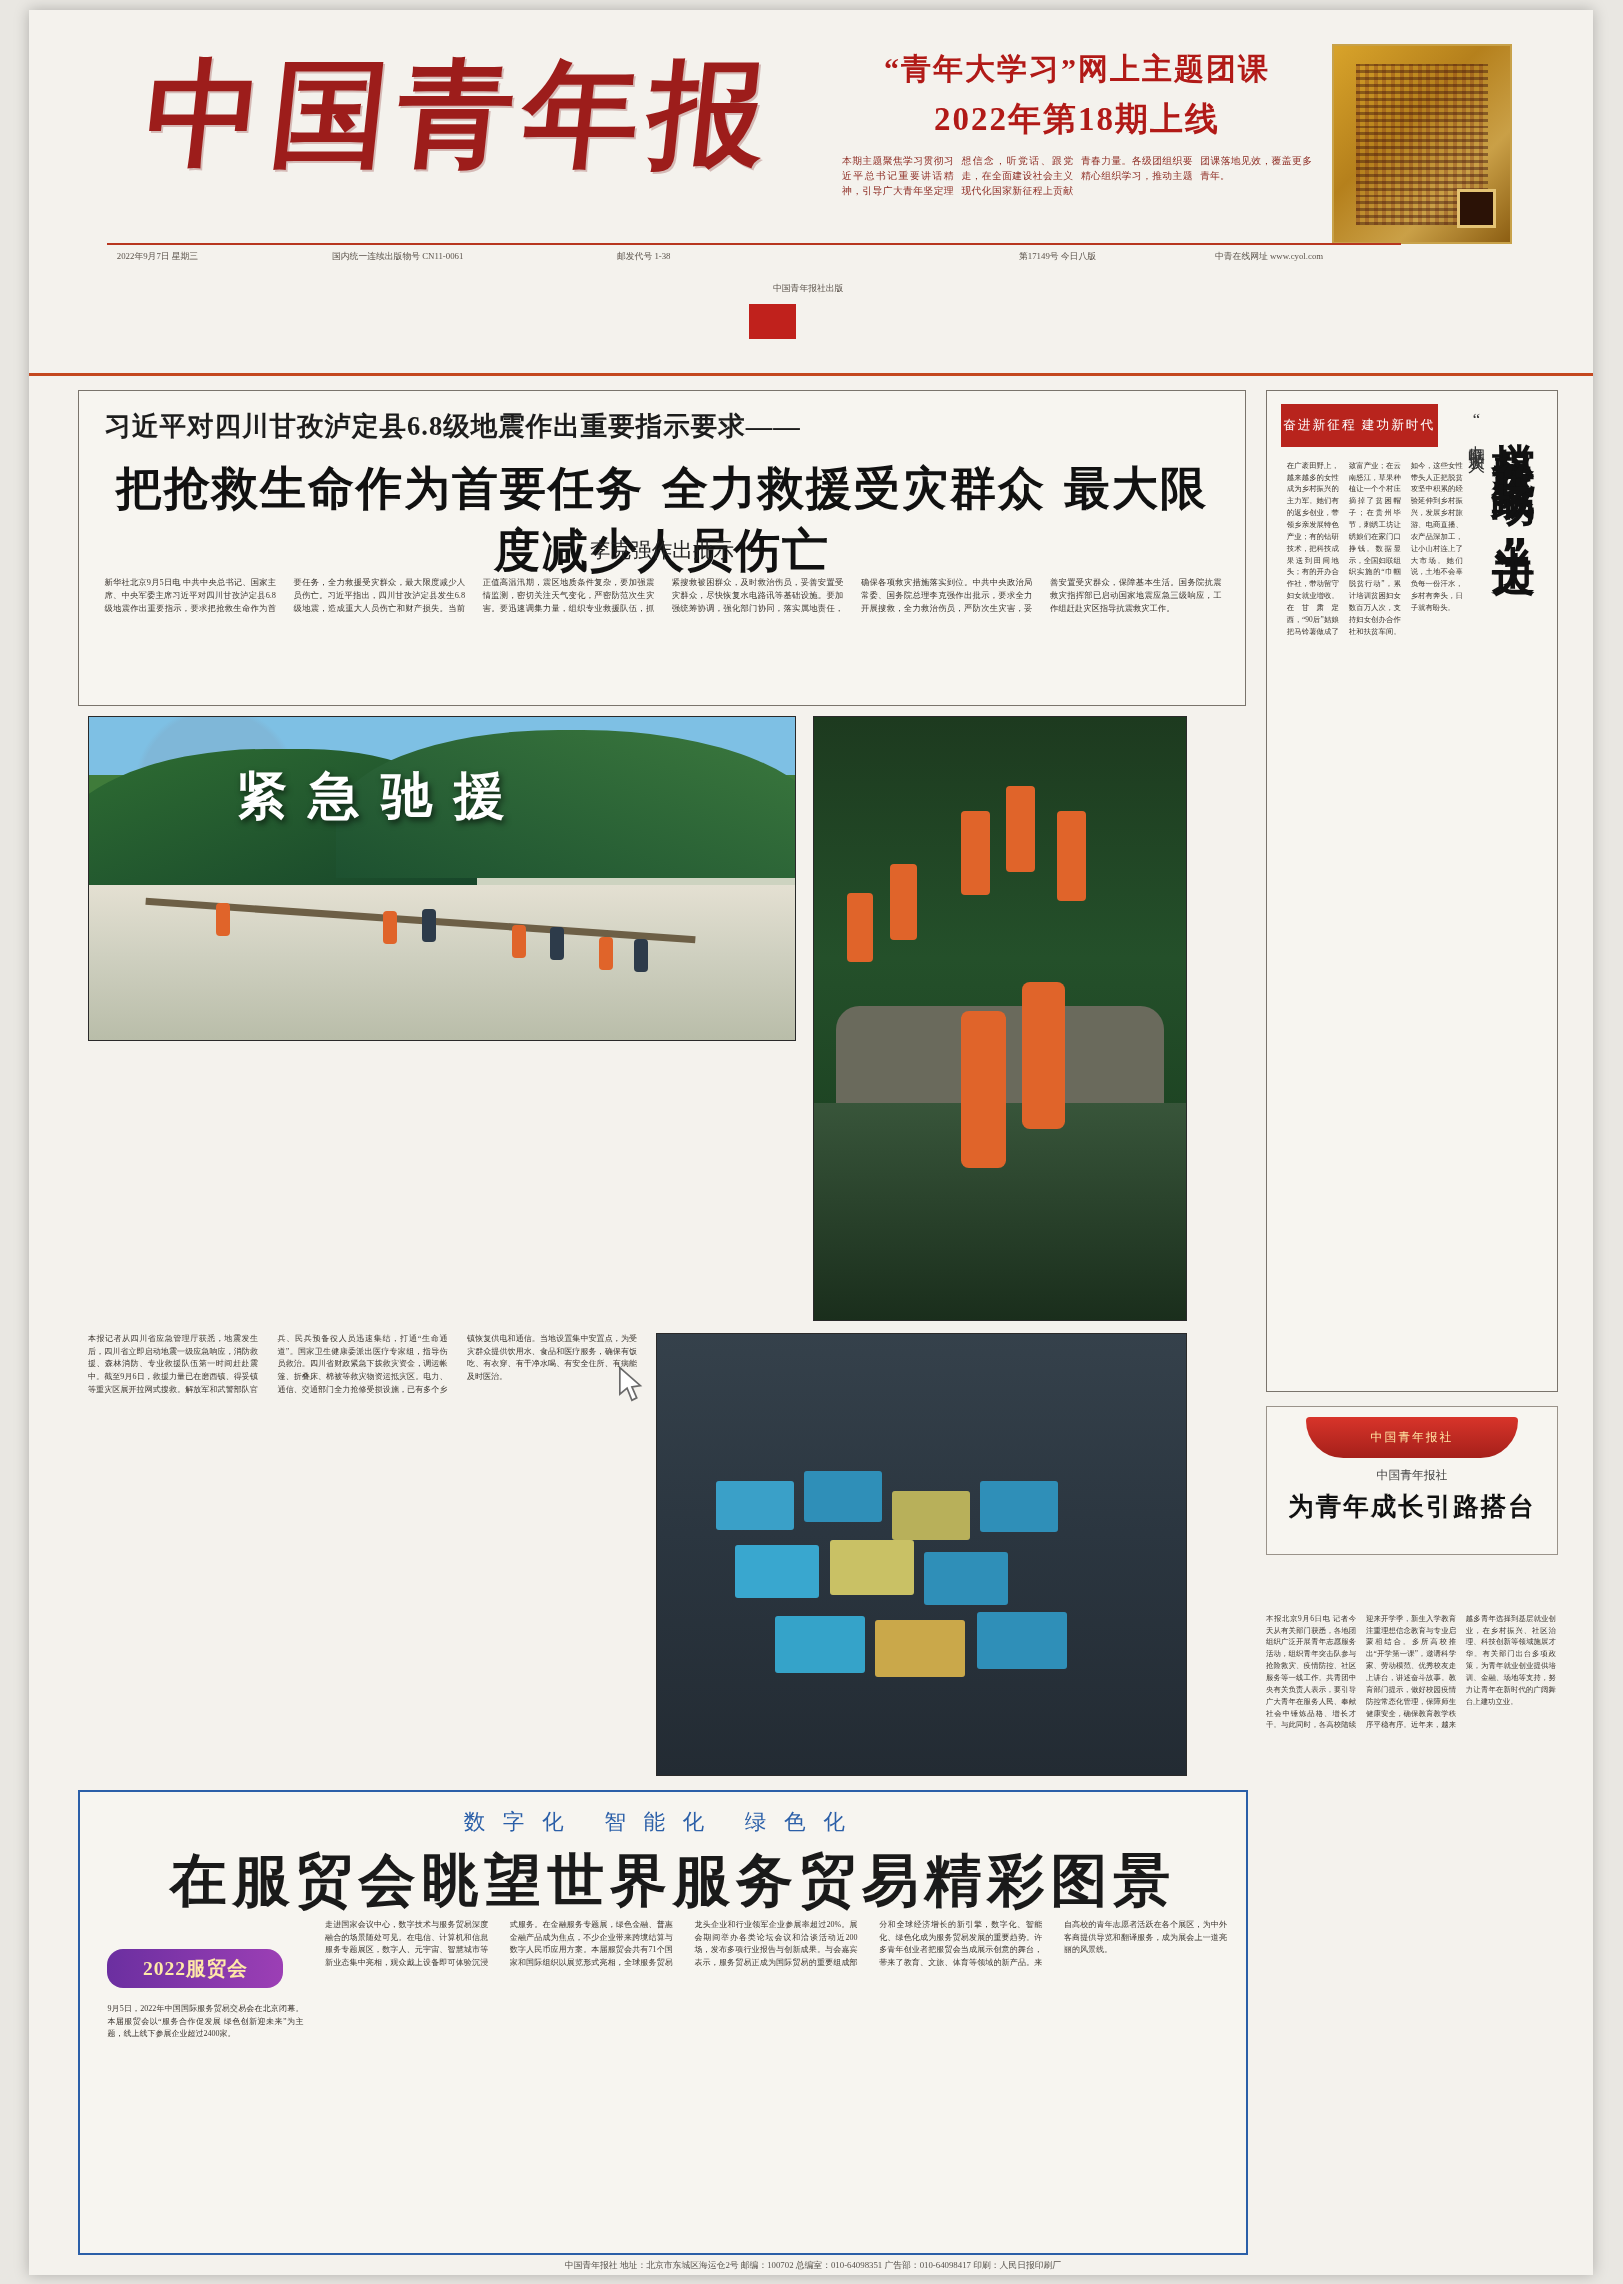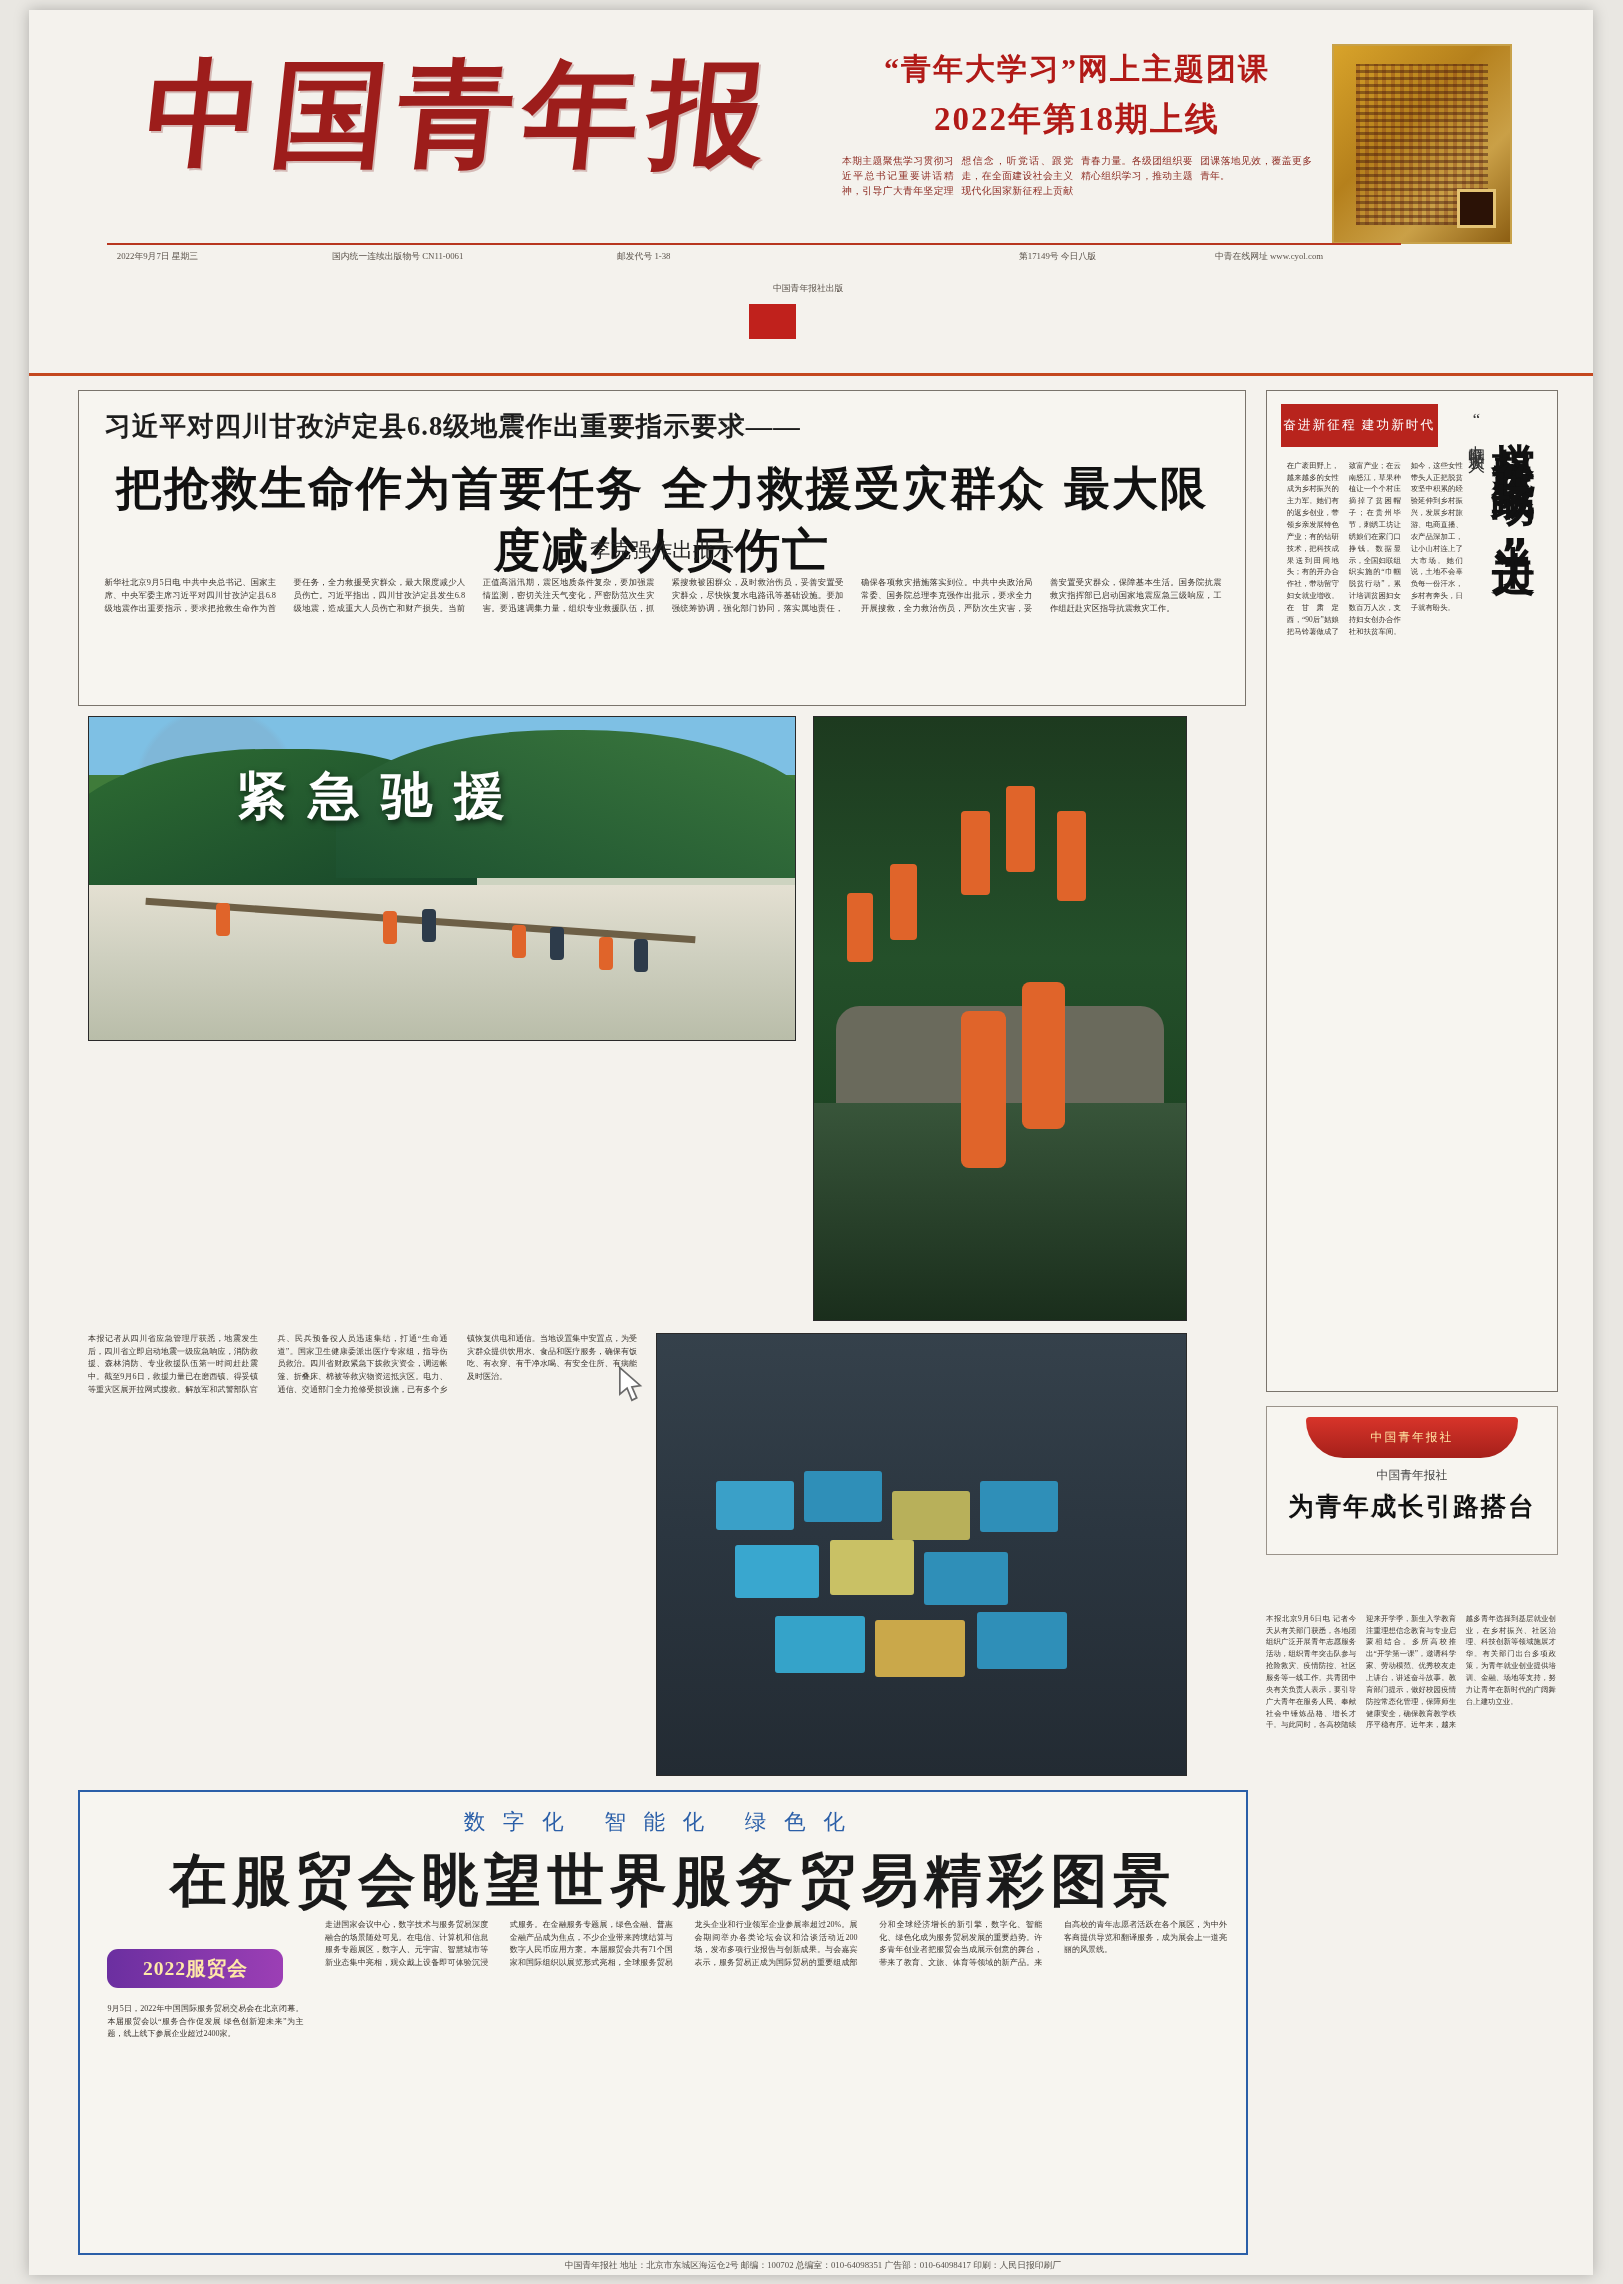--- a/index.html
+++ b/index.html
@@ -146,21 +146,21 @@
   .bottom .bigtitle{
     position:absolute;left:0;top:51px;width:1166px;text-align:center;
     font-size:57px;font-weight:bold;color:#1a1a1a;letter-spacing:5.9px;
     font-family:"DejaVu Sans", sans-serif;
     margin-left:10px;
   }
   .bottom .badge{
     position:absolute;left:27.4px;top:157px;width:176px;height:39px;
     background:linear-gradient(90deg,#6b2fa0,#9c3fb5);
     color:#ffe9a8;font-size:19.6px;font-weight:bold;text-align:center;line-height:39px;
-    border-radius:11px;letter-spacing:1px;
+    border-radius:16px;letter-spacing:1px;
   }
   .bottom .cols{
     position:absolute;left:245px;top:127px;width:902px;height:304px;
     column-count:5;column-gap:21.6px;
     font-size:8px;line-height:1.6;color:#3a342e;text-align:justify;
   }
   .bottom .leftcols{
     position:absolute;left:27.4px;top:211px;width:196px;height:216px;
     font-size:8px;line-height:1.6;color:#3a342e;text-align:justify;
   }

